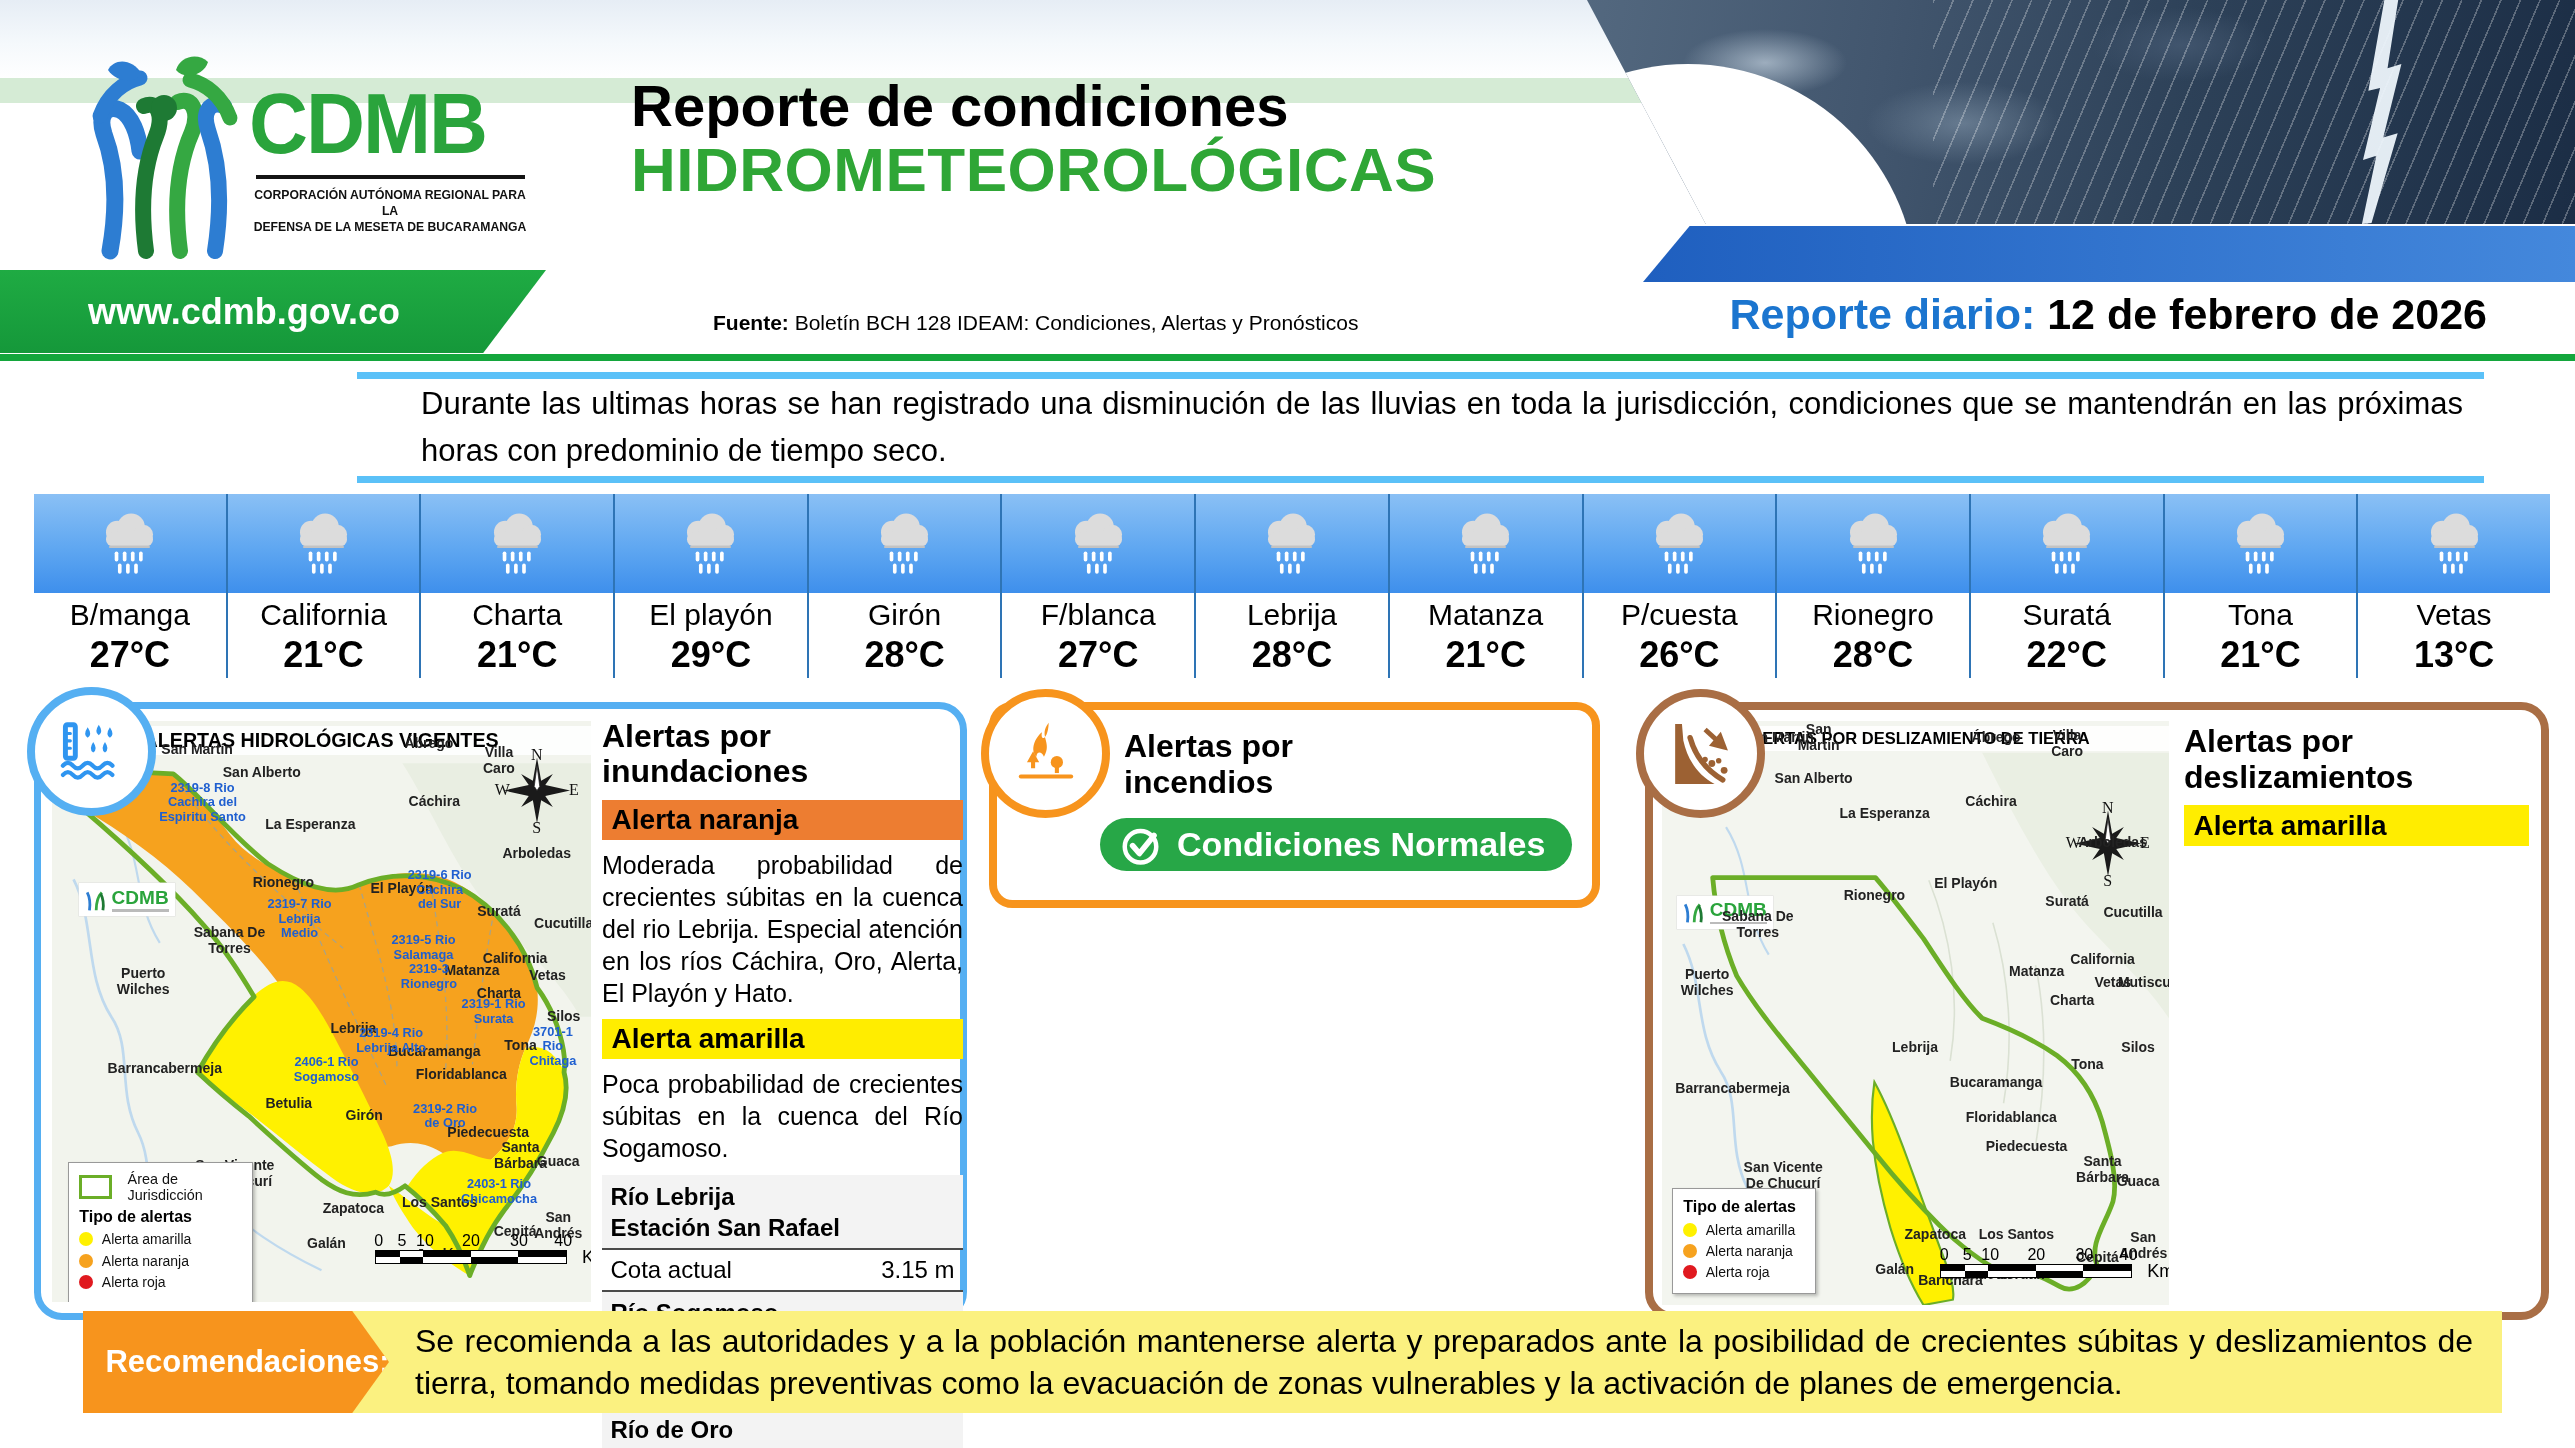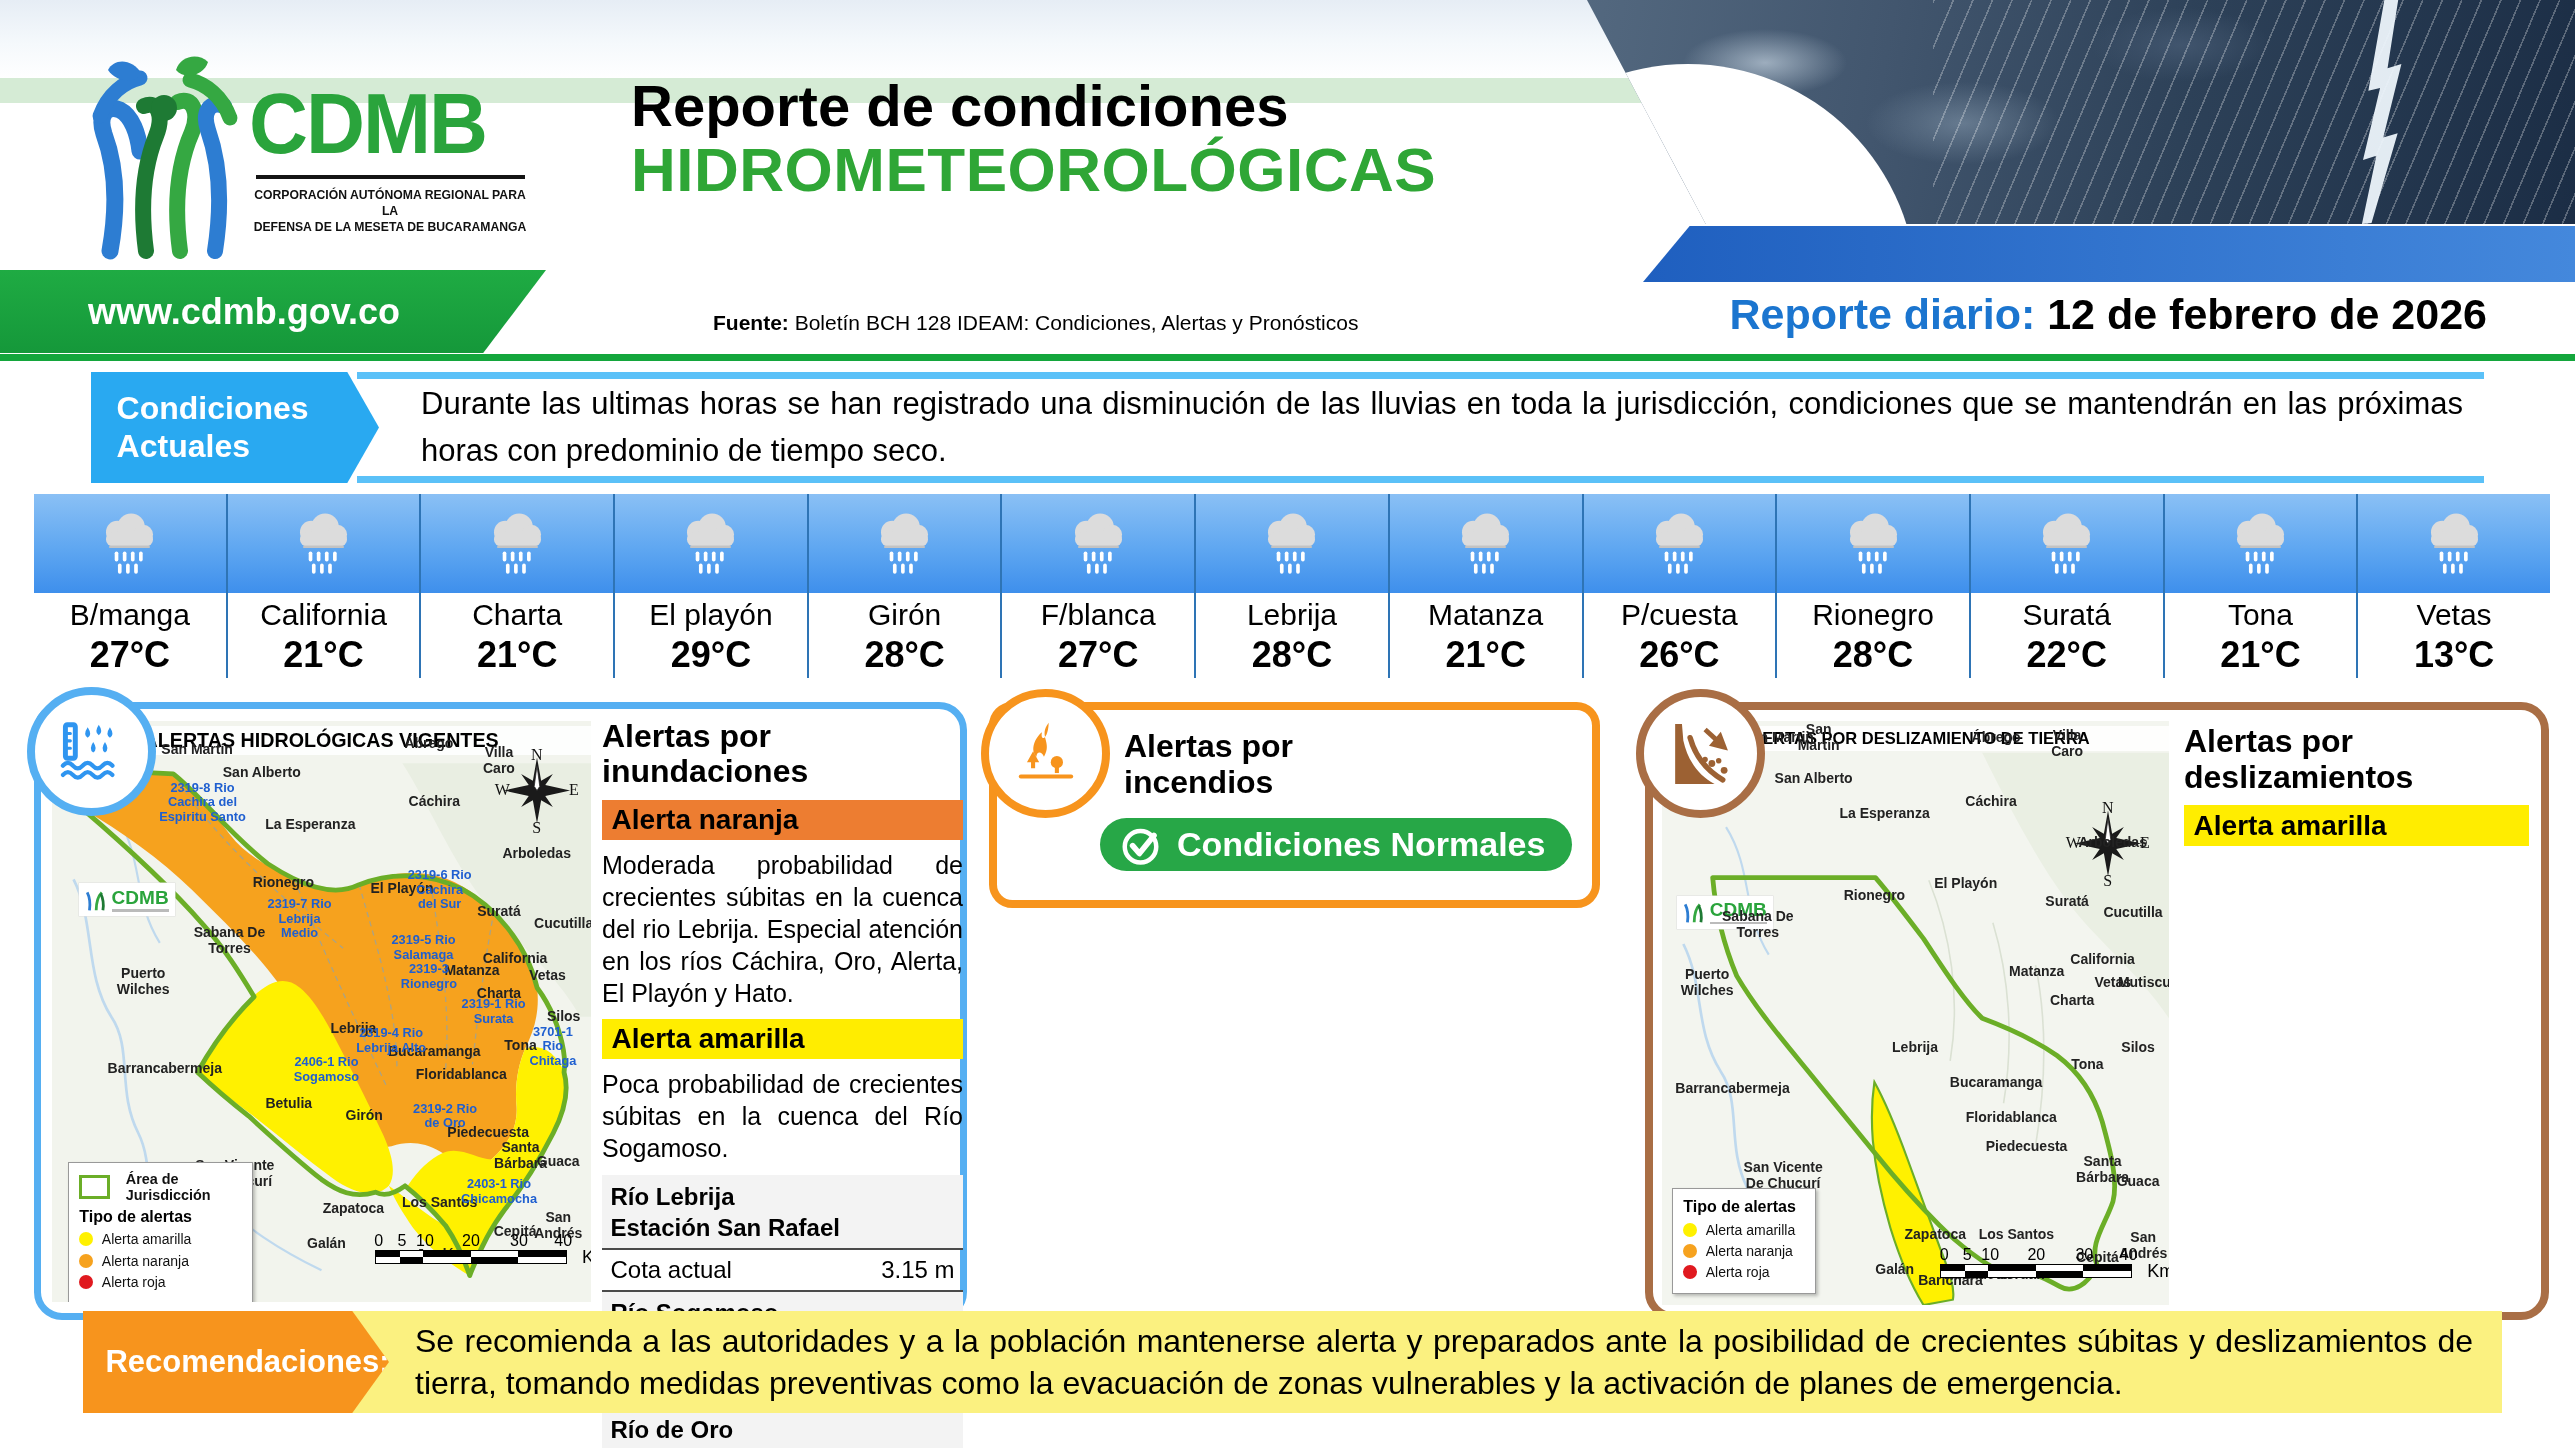--- a/index.html
+++ b/index.html
@@ -69,21 +69,21 @@
   .compass span{position:absolute;font-size:16px;color:#111;font-family:"Liberation Serif","DejaVu Serif",serif;}
   .compass .cn{left:50%;top:-4.3px;transform:translateX(-50%);}
   .compass .cs{left:50%;bottom:-6.4px;transform:translateX(-50%);}
   .compass .cw{left:-7.5px;top:50%;transform:translateY(-50%);}
   .compass .ce{right:-7.5px;top:50%;transform:translateY(-50%);}
   .minilogo{position:absolute;background:#fff;padding:4.3px 6.4px;display:flex;align-items:center;gap:4.3px;box-shadow:0 0 0 0.5px #ddd;}
   .minilogo svg{width:22.4px;height:24.5px;}
   .ml-text{font-size:19px;font-weight:bold;color:#2AA43C;line-height:1;}
   .ml-bar{width:100%;height:2.7px;background:#bbb;margin-top:2.1px;}
   .legend{position:absolute;background:#fff;border:1.1px solid #999;padding:7.5px 10.6px;box-shadow:1.6px 1.6px 3.2px rgba(0,0,0,.25);}
-  .legend-arearow{display:flex;align-items:center;gap:16px;font-size:14.4px;color:#111;margin-bottom:5.3px;font-weight:bold;}
+  .legend-arearow{display:flex;align-items:center;gap:16px;font-size:14.4px;color:#111;margin-bottom:5.3px;}
   .area-swatch{width:30px;height:18px;background:#fff;border:3.2px solid #6BAE27;display:inline-block;}
   .legend-title{font-size:16px;font-weight:bold;color:#000;margin:2.1px 0 5.3px 0;}
   .legend-row{display:flex;align-items:center;gap:8.5px;font-size:14px;color:#111;margin:5.3px 0;}
   .legend-row .dot{width:14px;height:14px;border-radius:50%;display:inline-block;}
   .scalebar{position:absolute;width:192px;}
   .scale-nums{position:relative;height:18px;}
   .scale-nums span{position:absolute;transform:translateX(-50%);font-size:16px;color:#000;}
   .scale-strip{height:14px;border:1.6px solid #000;box-sizing:border-box;}
   .scale-strip .r1{height:50%;background:linear-gradient(90deg,#000 0 12.5%,#fff 12.5% 25%,#000 25% 50%,#fff 50% 75%,#000 75% 100%);}
   .scale-strip .r2{height:50%;background:linear-gradient(90deg,#fff 0 12.5%,#000 12.5% 25%,#fff 25% 50%,#000 50% 75%,#fff 75% 100%);}
@@ -160,24 +160,20 @@
 <div class="abs source-line">
   <span class="lbl">Fuente:</span><span> Boletín BCH 128 IDEAM: Condiciones, Alertas y Pronósticos</span>
 </div>
 
 <div class="abs report-line">
   <span class="blue">Reporte diario: </span><span>12 de febrero de 2026</span>
 </div>
 
 <div class="abs cond">
   <div class="cond-text">Durante las ultimas horas se han registrado una disminución de las lluvias en toda la jurisdicción, condiciones que se mantendrán en las próximas horas con predominio de tiempo seco.</div>
-  <div class="cond-label">
-    <div>Condiciones</div>
-    <div>Actuales</div>
-  </div>
 </div>
 
 <div class="abs weather">
 
     <div class="wcell">
       <div class="wicon">
         <svg viewBox="0 0 90 84">
           <g fill="#DCDCDC">
             <circle cx="30" cy="28" r="14"></circle>
             <circle cx="47" cy="22" r="17"></circle>

